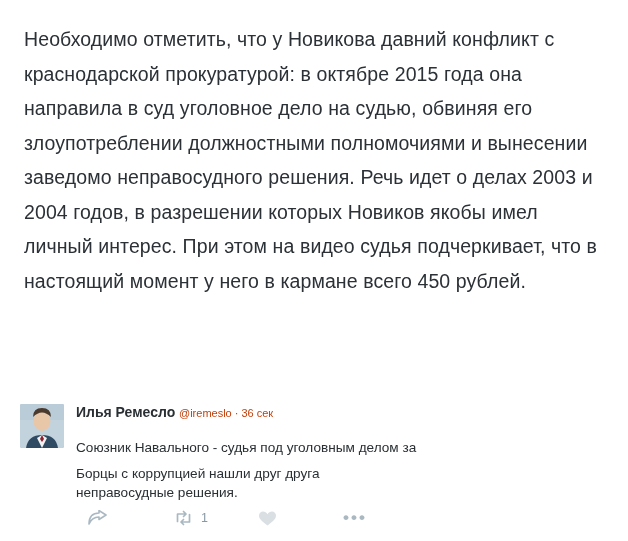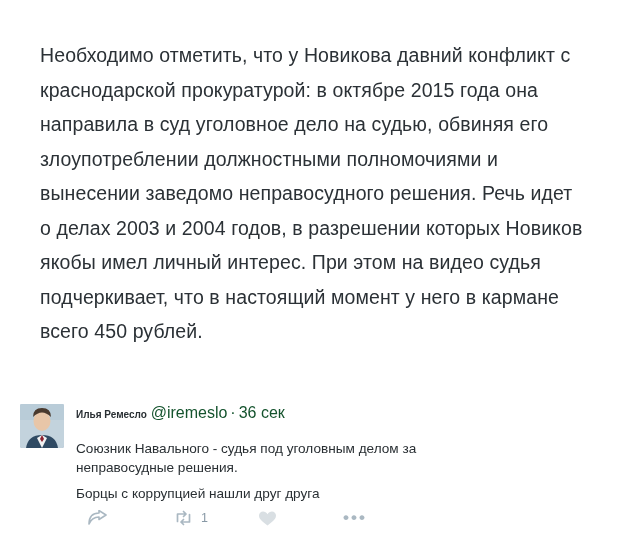--- a/index.html
+++ b/index.html
@@ -23,21 +23,21 @@
   }
   
   .article-text {
     padding: 22px 28px 0 24px;
     font-size: 19.5px;
     line-height: 34.5px;
     color: #2b3136;
     letter-spacing: 0.1px;
   }
   .article-text p {
-    margin: 16px;
+    margin: 0;
   }
   
   .tweet {
     position: absolute;
     left: 0;
     top: 390px;
     width: 628px;
     padding: 0 12px 0 20px;
     box-sizing: border-box;
     display: flex;
@@ -61,28 +61,28 @@
     min-width: 0;
   }
   .tweet-head {
     font-size: 13.5px;
     line-height: 17px;
     white-space: nowrap;
   }
   .tweet-head .name {
     font-weight: bold;
     color: #292f33;
-    font-size: 10px;
+    font-size: 14px;
   }
   .tweet-head .handle,
   .tweet-head .time,
   .tweet-head .sep {
-    color: #14532d;
+    color: #c2410c;
     font-weight: normal;
-    font-size: 16px;
+    font-size: 11px;
   }
   .tweet-head .sep { margin: 0 3px; }
   .tweet-text {
     margin-top: 16px;
     font-size: 13.6px;
     line-height: 19px;
     color: #292f33;
   }
   .tweet-text .line { display: block; }
   .tweet-text .line.gap { margin-top: 7px; }
@@ -140,22 +140,22 @@
       </svg>
     </div>
 
     <div class="tweet-body">
       <div class="tweet-head">
         <span class="name">Илья Ремесло</span>
         <span class="handle">@iremeslo</span><span class="sep">·</span><span class="time">36 сек</span>
       </div>
       <div class="tweet-text">
         <span class="line">Союзник Навального - судья под уголовным делом за</span>
+        <span class="line gap">Борцы с коррупцией нашли друг друга</span>
         <span class="line">неправосудные решения.</span>
-        <span class="line gap">Борцы с коррупцией нашли друг друга</span>
       </div>
     </div>
   </div>
 
   <div class="actions">
 
     <div class="action">
       <span>
         <svg width="19" height="16" viewBox="0 0 19 16" aria-hidden="true">
           <path d="M1 14 C1 6 5 3 11 3 L11 0.5 L18 5 L11 9.5 L11 7 C6 7 3 9 1 14 Z" fill="none" stroke="#aab8c2" stroke-width="1.6" stroke-linejoin="round"></path>

